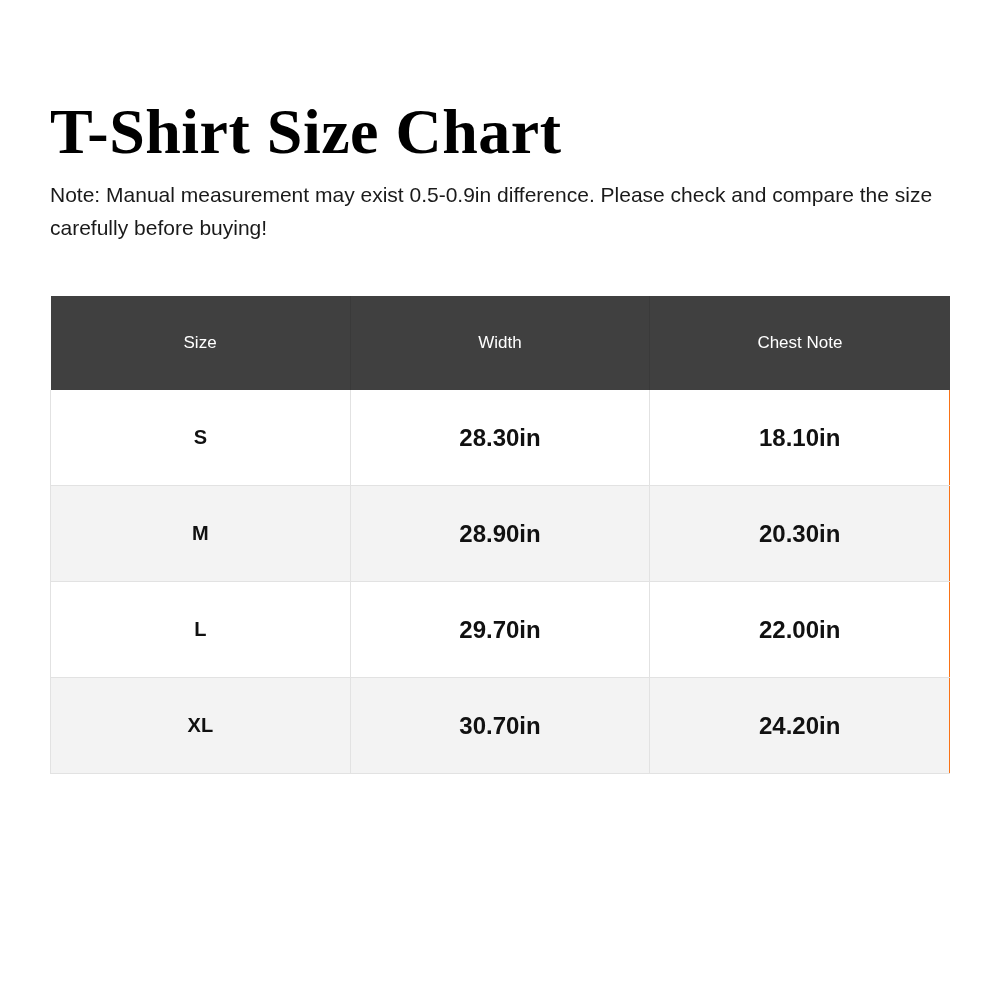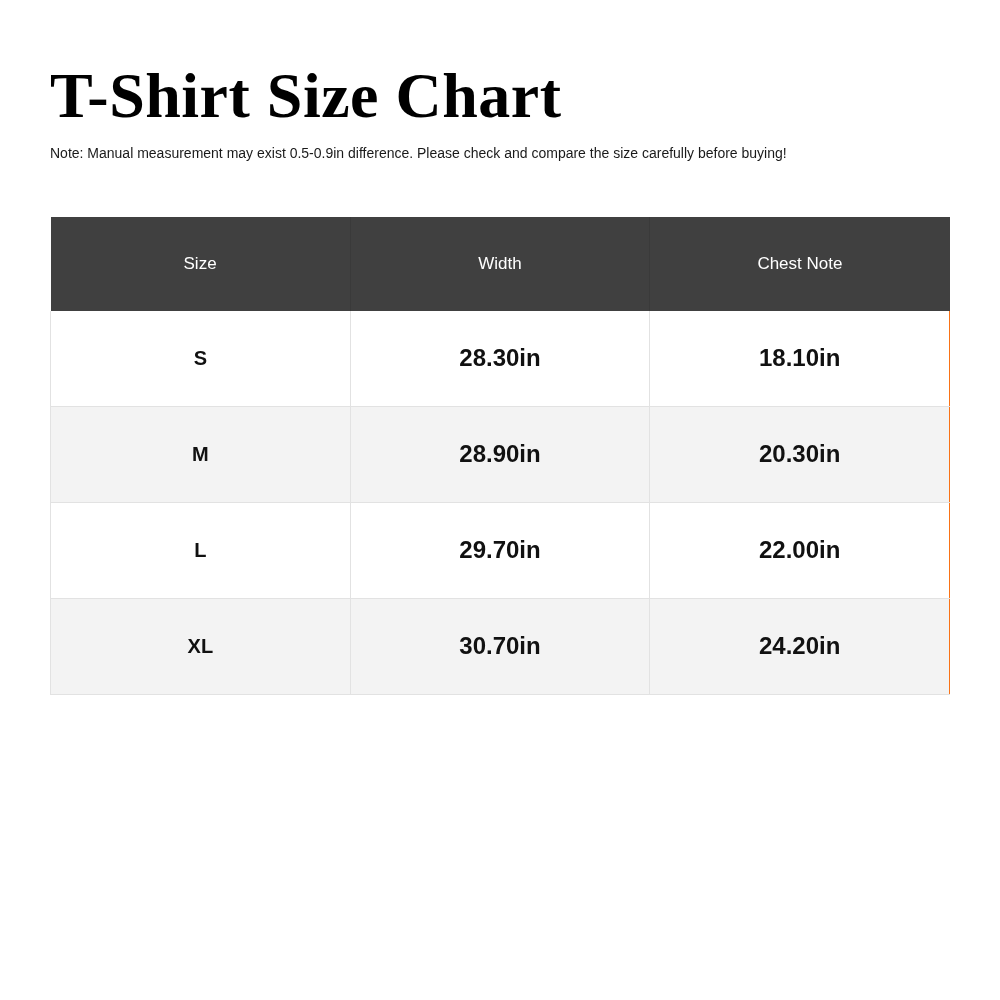--- a/index.html
+++ b/index.html
@@ -11,35 +11,35 @@
     height: 1000px;
     background: #ffffff;
     font-family: "Liberation Sans", sans-serif;
     color: #111111;
     overflow: hidden;
   }
   .page {
     width: 1000px;
     height: 1000px;
     box-sizing: border-box;
-    padding: 62px 50px 0 50px;
+    padding: 98px 50px 0 50px;
     position: relative;
   }
   .title {
     font-family: "Liberation Serif", serif;
     font-weight: bold;
     font-size: 64px;
     line-height: 1.05;
     letter-spacing: 0.5px;
     margin: 0 0 14px 0;
     color: #000000;
   }
   .note {
     font-family: "Liberation Sans", sans-serif;
-    font-size: 14px;
+    font-size: 21px;
     line-height: 1.55;
     color: #1a1a1a;
     margin: 0;
     max-width: 900px;
     font-weight: 400;
   }
   .table-wrap {
     margin-top: 52px;
   }
   table.size-table {

